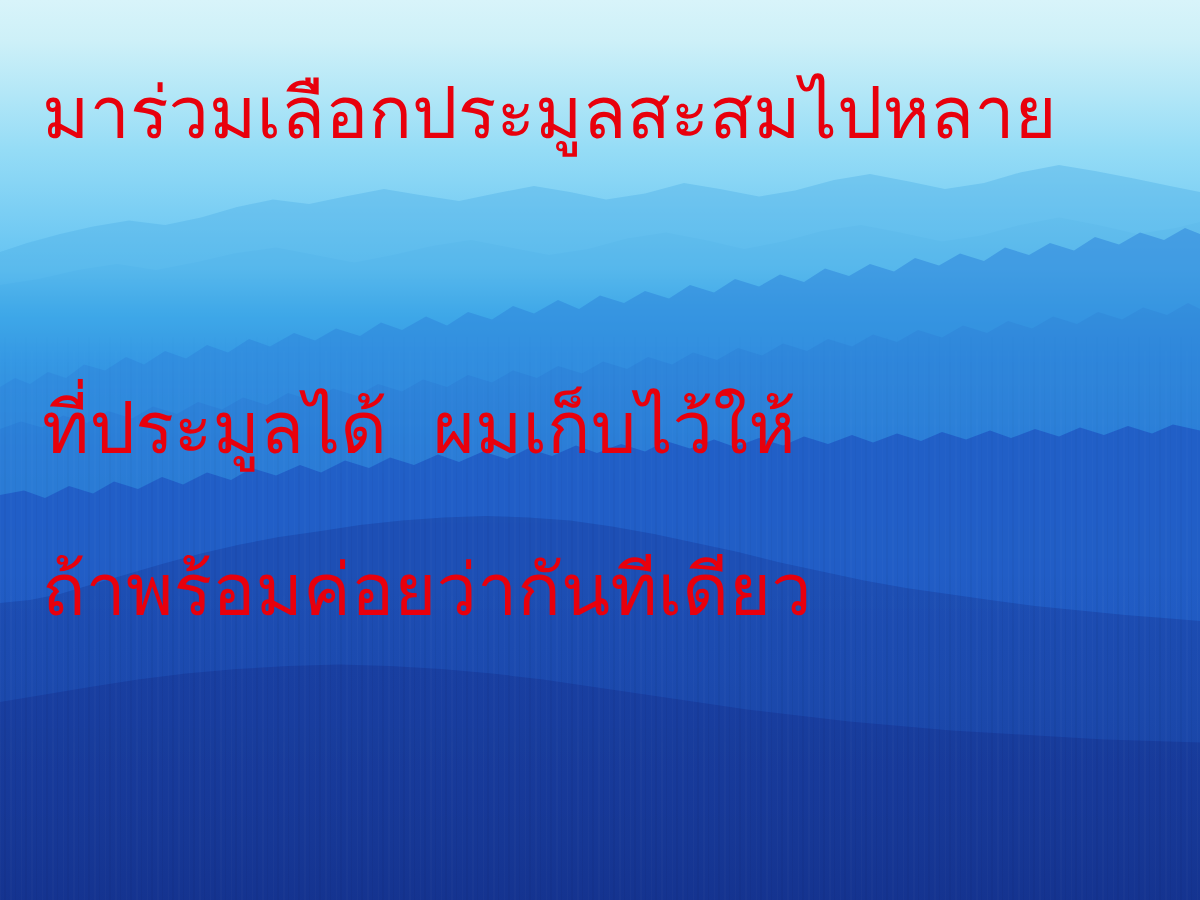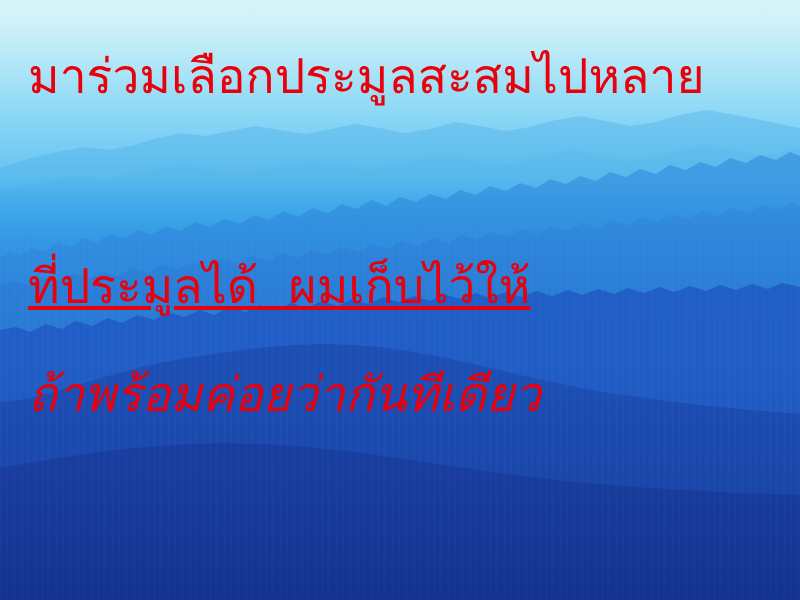--- a/index.html
+++ b/index.html
@@ -107,22 +107,22 @@
     font-size: 48px;
     font-weight: 400;
     line-height: 1.0;
     white-space: pre;
     letter-spacing: 0px;
     text-rendering: optimizeLegibility;
   }
 
   #caption-line-1 { top: 52px; }
   #caption-line-2 { top: 158px; }
-  #caption-line-3 { top: 262px; text-decoration: underline; }
-  #caption-line-4 { top: 370px; font-style: italic; }
+  #caption-line-3 { top: 262px; }
+  #caption-line-4 { top: 370px; }
 </style>
 </head>
 <body>
 
 <div id="banner">
 
   <div class="bg-layer" id="sky"></div>
 
   <svg class="bg-layer" id="ridge-far" viewBox="0 0 800 600" preserveAspectRatio="none">
     <path fill="#4fb0e8" d="M0,168 L18,162 L40,156 L62,151 L86,147 L110,150 L134,145 L158,138 L182,133 L206,136

